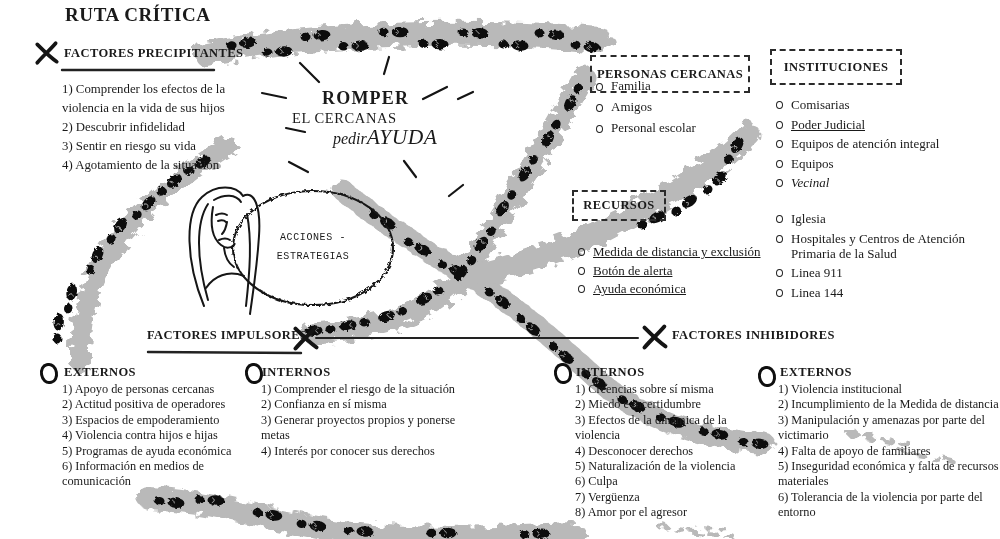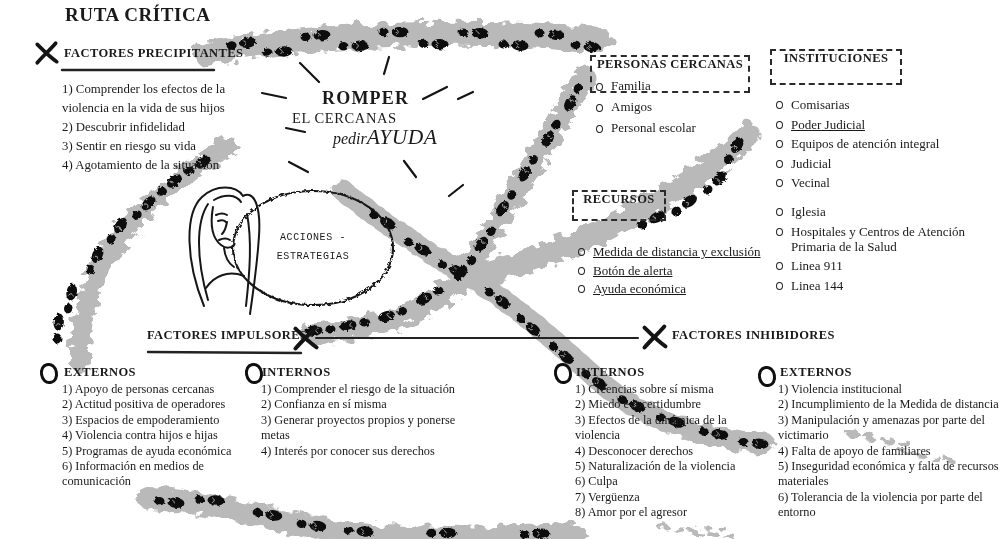--- a/index.html
+++ b/index.html
@@ -4,21 +4,21 @@
 <style>
   html,body{margin:0;padding:0;background:#ffffff;}
   .stage{
     position:relative;width:1000px;height:539px;background:#fff;overflow:hidden;
     font-family:"Liberation Serif","DejaVu Serif",serif;color:#1a1a1a;
   }
   .art{position:absolute;left:0;top:0;z-index:0;}
   .txt{position:absolute;z-index:2;}
   .page-title{font-size:19px;font-weight:bold;letter-spacing:.6px;}
   .sec-title{font-size:12.5px;font-weight:bold;letter-spacing:.4px;white-space:nowrap;}
-  .dash-box{border:2px dashed #2b2b2b;display:flex;align-items:flex-start;justify-content:center;z-index:2;position:absolute;}
+  .dash-box{border:2px dashed #2b2b2b;display:flex;align-items:center;justify-content:center;z-index:2;position:absolute;}
   .num-list .li{margin:0;}
   .list-precip{width:197px;font-size:12.8px;line-height:19px;}
   .list-bottom{font-size:12.3px;line-height:15.4px;}
   .bul-list .row{display:flex;gap:8px;}
   .bullet{width:5px;height:6px;border:1.4px solid #222;border-radius:50%;margin-top:4px;flex:0 0 auto;}
   .bul-list{font-size:13px;}
   .omark{position:absolute;z-index:2;width:12px;height:15px;border:3.2px solid #0f0f0f;border-radius:50%/55%;transform:rotate(-10deg);}
   .xmark{position:absolute;z-index:2;}
   .xmark path{stroke:#141414;stroke-width:3.4;fill:none;stroke-linecap:round;}
   .romper{font-weight:bold;font-size:18px;letter-spacing:1.2px;}
@@ -215,24 +215,24 @@
         <span>Poder Judicial</span>
       </div>
 
       <div class="row" style="line-height:15px;margin-bottom:4.5px;">
         <span class="bullet"></span>
         <span>Equipos de atención integral</span>
       </div>
 
       <div class="row" style="line-height:15px;margin-bottom:4.5px;">
         <span class="bullet"></span>
-        <span>Judicial</span>
-      </div>
-
-      <div class="row" style="line-height:15px;margin-bottom:14px;">
+        <span>Equipos</span>
+      </div>
+
+      <div class="row" style="line-height:15px;margin-bottom:21px;font-style:italic;">
         <span class="bullet"></span>
         <span>Vecinal</span>
       </div>
 
       <div class="row" style="line-height:15px;margin-bottom:4.5px;">
         <span class="bullet"></span>
         <span>Iglesia</span>
       </div>
 
       <div class="row" style="line-height:15px;margin-bottom:4.5px;">

